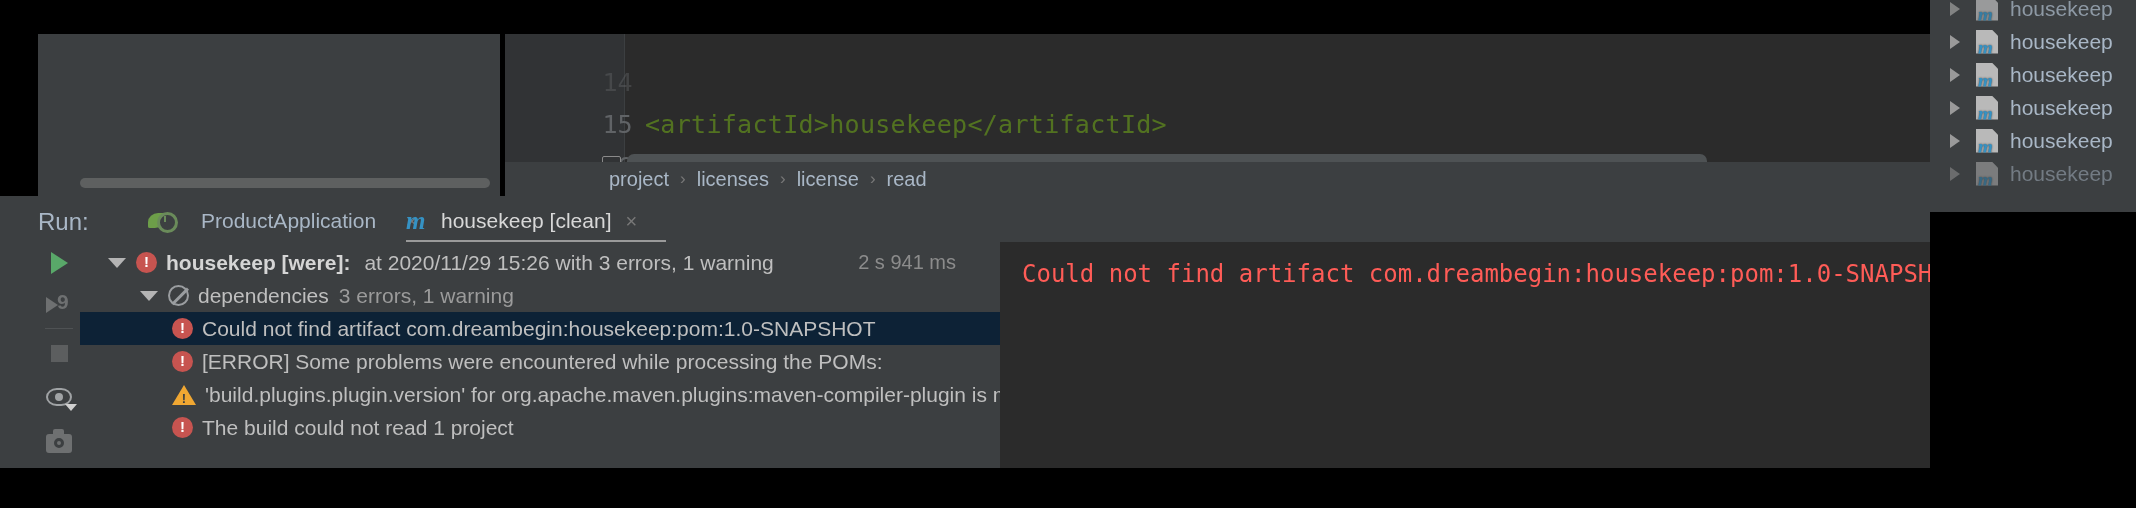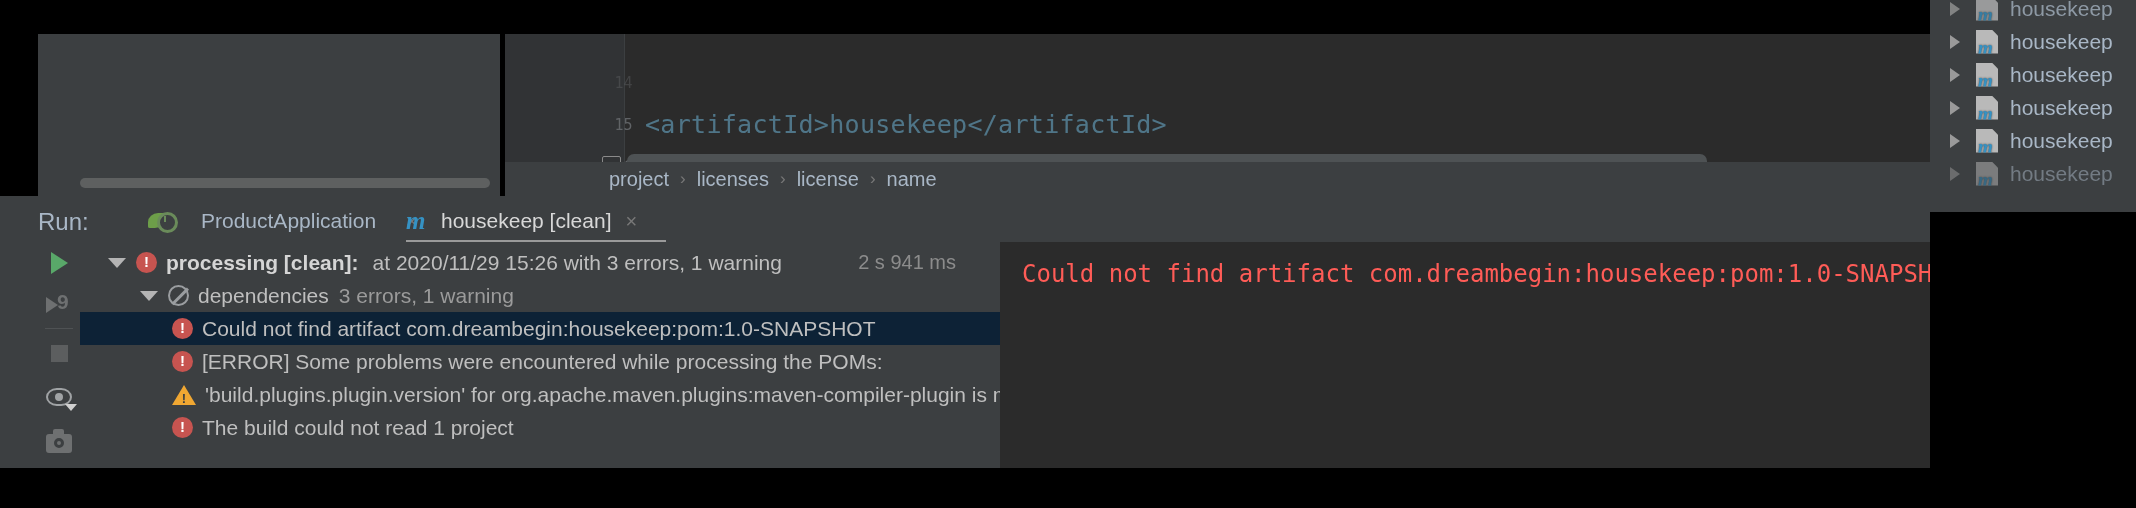--- a/index.html
+++ b/index.html
@@ -30,27 +30,27 @@
     background:#2b2b2b; overflow:hidden;
   }
   .gutter {
     position:absolute; left:0; top:0; width:120px; height:128px;
     background:#313335;
   }
   .gutter-sep { position:absolute; left:119px; top:0; width:1px; height:128px; background:#3c3f41; }
   .code-line { position:absolute; left:0; height:42px; line-height:42px; white-space:pre; }
   .lnum {
     position:absolute; width:92px; text-align:right;
-    color:#606366; font-family:"DejaVu Sans Mono", monospace; font-size:15px;
+    color:#606366; font-family:"DejaVu Sans Mono", monospace; font-size:25px;
   }
   .ctext {
     position:absolute; left:140px;
     font-family:"DejaVu Sans Mono", monospace; font-size:25px; letter-spacing:0.3px;
   }
-  .tag { color:#7dd3fc; }
+  .tag { color:#84cc16; }
   .val { color:#a9b7c6; }
   .line14 { top:-14px; opacity:0.45; }
   .line15 { top:28px; }
   .line16 { top:70px; }
   .line17 { top:112px; }
   .fold-marker {
     position:absolute; left:97px; top:122px; width:17px; height:17px;
     border:1px solid #8a8a8a; color:#a9b7c6; font-size:13px; line-height:15px;
     text-align:center; background:#313335; border-radius:2px;
   }
@@ -260,21 +260,21 @@
       <div class="editor-hscroll"></div>
     </div>
 
     <div class="breadcrumb">
       <span class="crumb">project</span>
       <span class="crumb-sep">›</span>
       <span class="crumb">licenses</span>
       <span class="crumb-sep">›</span>
       <span class="crumb">license</span>
       <span class="crumb-sep">›</span>
-      <span class="crumb">name</span>
+      <span class="crumb">read</span>
     </div>
 
     <div class="maven-panel">
       <div class="mv-row" style="top:-8px; opacity:0.75;">
         <span class="mv-arrow"></span>
         <span class="mv-icon"></span>
         <span class="mv-label">housekeep</span>
       </div>
       <div class="mv-row" style="top:25px;">
         <span class="mv-arrow"></span>
@@ -347,21 +347,21 @@
       <div class="tb-btn" style="top:180px;">
         <span class="ic-cam"></span>
       </div>
     </div>
 
     <div class="tree-panel">
 
       <div class="tree-row" style="top:4px; padding-left:28px;">
         <span class="tw-arrow"></span>
         <span class="err-icon"></span>
-        <span class="t-strong">processing [clean]:</span>
+        <span class="t-strong">housekeep [were]:</span>
         <span class="t-norm" style="margin-left:14px;">at 2020/11/29 15:26 with 3 errors, 1 warning</span>
         <span class="t-duration">2 s 941 ms</span>
       </div>
 
       <div class="tree-row" style="top:37px; padding-left:60px;">
         <span class="tw-arrow"></span>
         <span class="dep-icon"></span>
         <span class="t-norm">dependencies</span>
         <span class="t-dim" style="margin-left:10px;">3 errors, 1 warning</span>
       </div>

